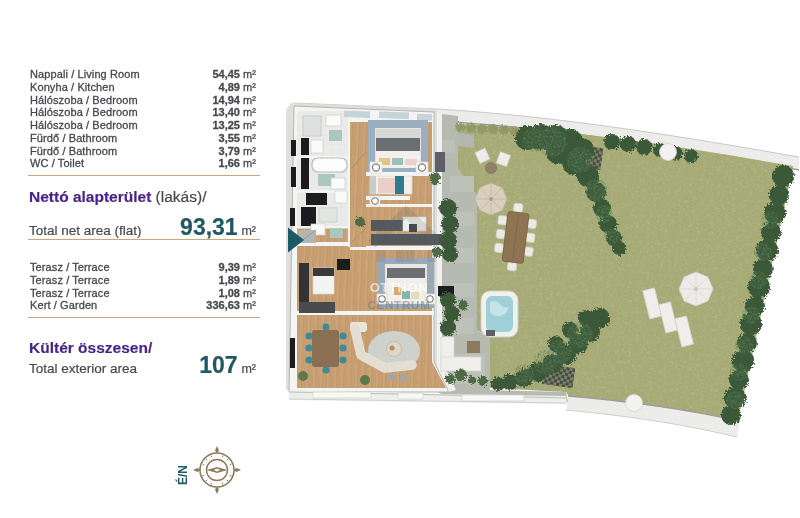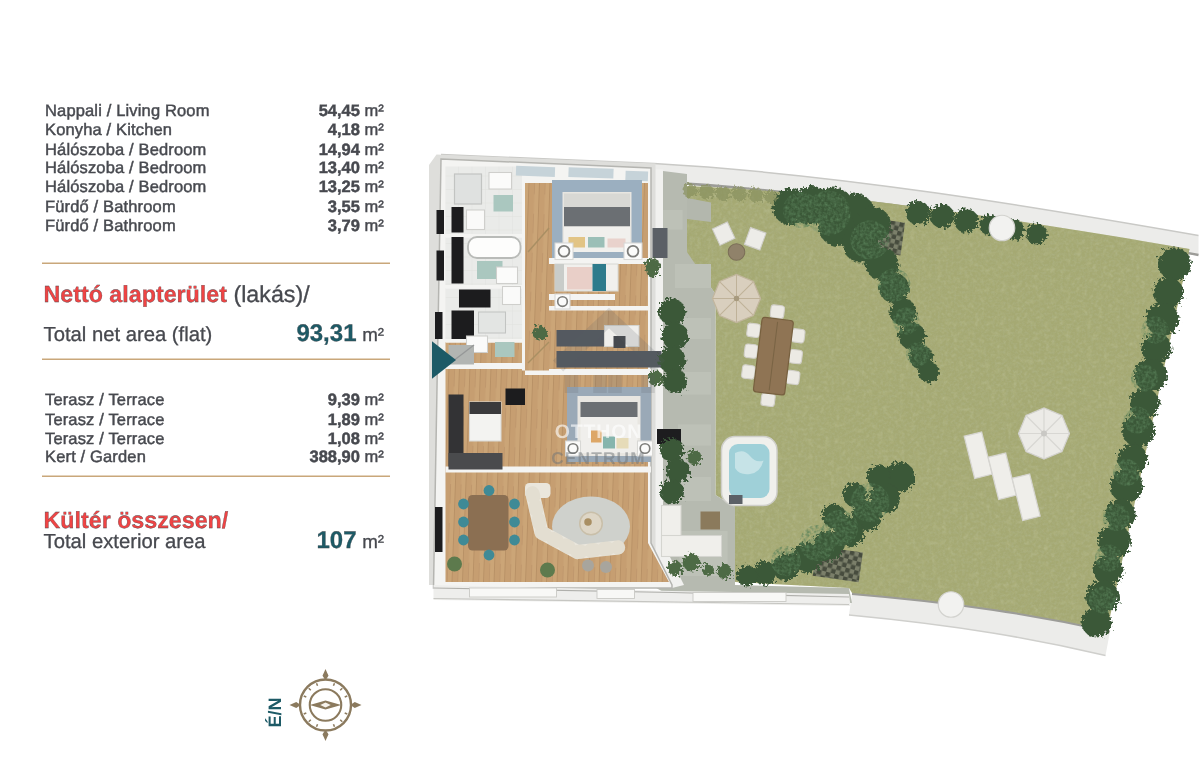--- a/index.html
+++ b/index.html
@@ -6,56 +6,60 @@
   body{width:800px;height:518px;background:#ffffff;overflow:hidden;
        font-family:"Liberation Sans", sans-serif;position:relative;}
   .panel{position:absolute;left:0;top:0;width:280px;height:518px;}
   .rows{position:absolute;left:30px;width:226px;color:#47494f;font-size:11px;-webkit-text-stroke:0.3px #47494f;}
   .row{display:flex;justify-content:space-between;height:12.75px;line-height:12.75px;letter-spacing:0.1px;}
   .row b{font-weight:bold;letter-spacing:0;}
   .row .v{white-space:nowrap;}
   .row .u{font-weight:normal;margin-left:3px;}
   .rule{position:absolute;left:28px;width:232px;height:1px;background:#c9a77a;}
   .h1{position:absolute;left:29px;font-size:15.5px;color:#47494f;white-space:nowrap;-webkit-text-stroke:0.2px #47494f;}
-  .h1 b{color:#ef4444;font-weight:bold;}
+  .h1 b{color:#4c1d95;font-weight:bold;}
   .tot{position:absolute;left:29px;width:227px;font-size:13.5px;color:#47494f;-webkit-text-stroke:0.2px #47494f;}
-  .tot .num{font-weight:bold;color:#1d5a66;font-size:16px;}
+  .tot .num{font-weight:bold;color:#1d5a66;font-size:23px;}
   .tot .u{font-size:12.5px;}
 </style>
 </head>
 <body>
   <div class="panel">
     <div class="rows" style="top:58px;margin-top:10px;">
       <div class="row">
         <span>Nappali / Living Room</span>
         <span class="v"><b>54,45</b><span class="u">m²</span></span>
       </div>
       <div class="row">
         <span>Konyha / Kitchen</span>
-        <span class="v"><b>4,18</b><span class="u">m²</span></span>
+        <span class="v"><b>4,89</b><span class="u">m²</span></span>
       </div>
       <div class="row">
         <span>Hálószoba / Bedroom</span>
         <span class="v"><b>14,94</b><span class="u">m²</span></span>
       </div>
       <div class="row">
         <span>Hálószoba / Bedroom</span>
         <span class="v"><b>13,40</b><span class="u">m²</span></span>
       </div>
       <div class="row">
         <span>Hálószoba / Bedroom</span>
         <span class="v"><b>13,25</b><span class="u">m²</span></span>
       </div>
       <div class="row">
         <span>Fürdő / Bathroom</span>
         <span class="v"><b>3,55</b><span class="u">m²</span></span>
       </div>
       <div class="row">
         <span>Fürdő / Bathroom</span>
         <span class="v"><b>3,79</b><span class="u">m²</span></span>
+      </div>
+      <div class="row">
+        <span>WC / Toilet</span>
+        <span class="v"><b>1,66</b><span class="u">m²</span></span>
       </div>
     </div>
     <div class="rule" style="top:175px;"></div>
     <div class="h1" style="top:188px;"><b>Nettó alapterület</b> (lakás)/</div>
     <div class="tot" style="top:213.5px;display:flex;justify-content:space-between;align-items:baseline;">
       <span>Total net area (flat)</span>
       <span><span class="num">93,31</span> <span class="u">m²</span></span>
     </div>
     <div class="rule" style="top:239px;"></div>
     <div class="rows" style="top:261px;text-align:right;">
@@ -66,21 +70,21 @@
       <div class="row">
         <span>Terasz / Terrace</span>
         <span class="v"><b>1,89</b><span class="u">m²</span></span>
       </div>
       <div class="row">
         <span>Terasz / Terrace</span>
         <span class="v"><b>1,08</b><span class="u">m²</span></span>
       </div>
       <div class="row">
         <span>Kert / Garden</span>
-        <span class="v"><b>388,90</b><span class="u">m²</span></span>
+        <span class="v"><b>336,63</b><span class="u">m²</span></span>
       </div>
     </div>
     <div class="rule" style="top:317px;"></div>
     <div class="h1" style="top:327px;margin-top:12px;"><b>Kültér összesen/</b></div>
     <div class="tot" style="top:351.5px;display:flex;justify-content:space-between;align-items:baseline;gap:34px;">
       <span>Total exterior area</span>
       <span><span class="num">107</span> <span class="u">m²</span></span>
     </div>
 
     <svg width="90" height="70" viewBox="0 0 90 70" style="position:absolute;left:160px;top:435px;">

